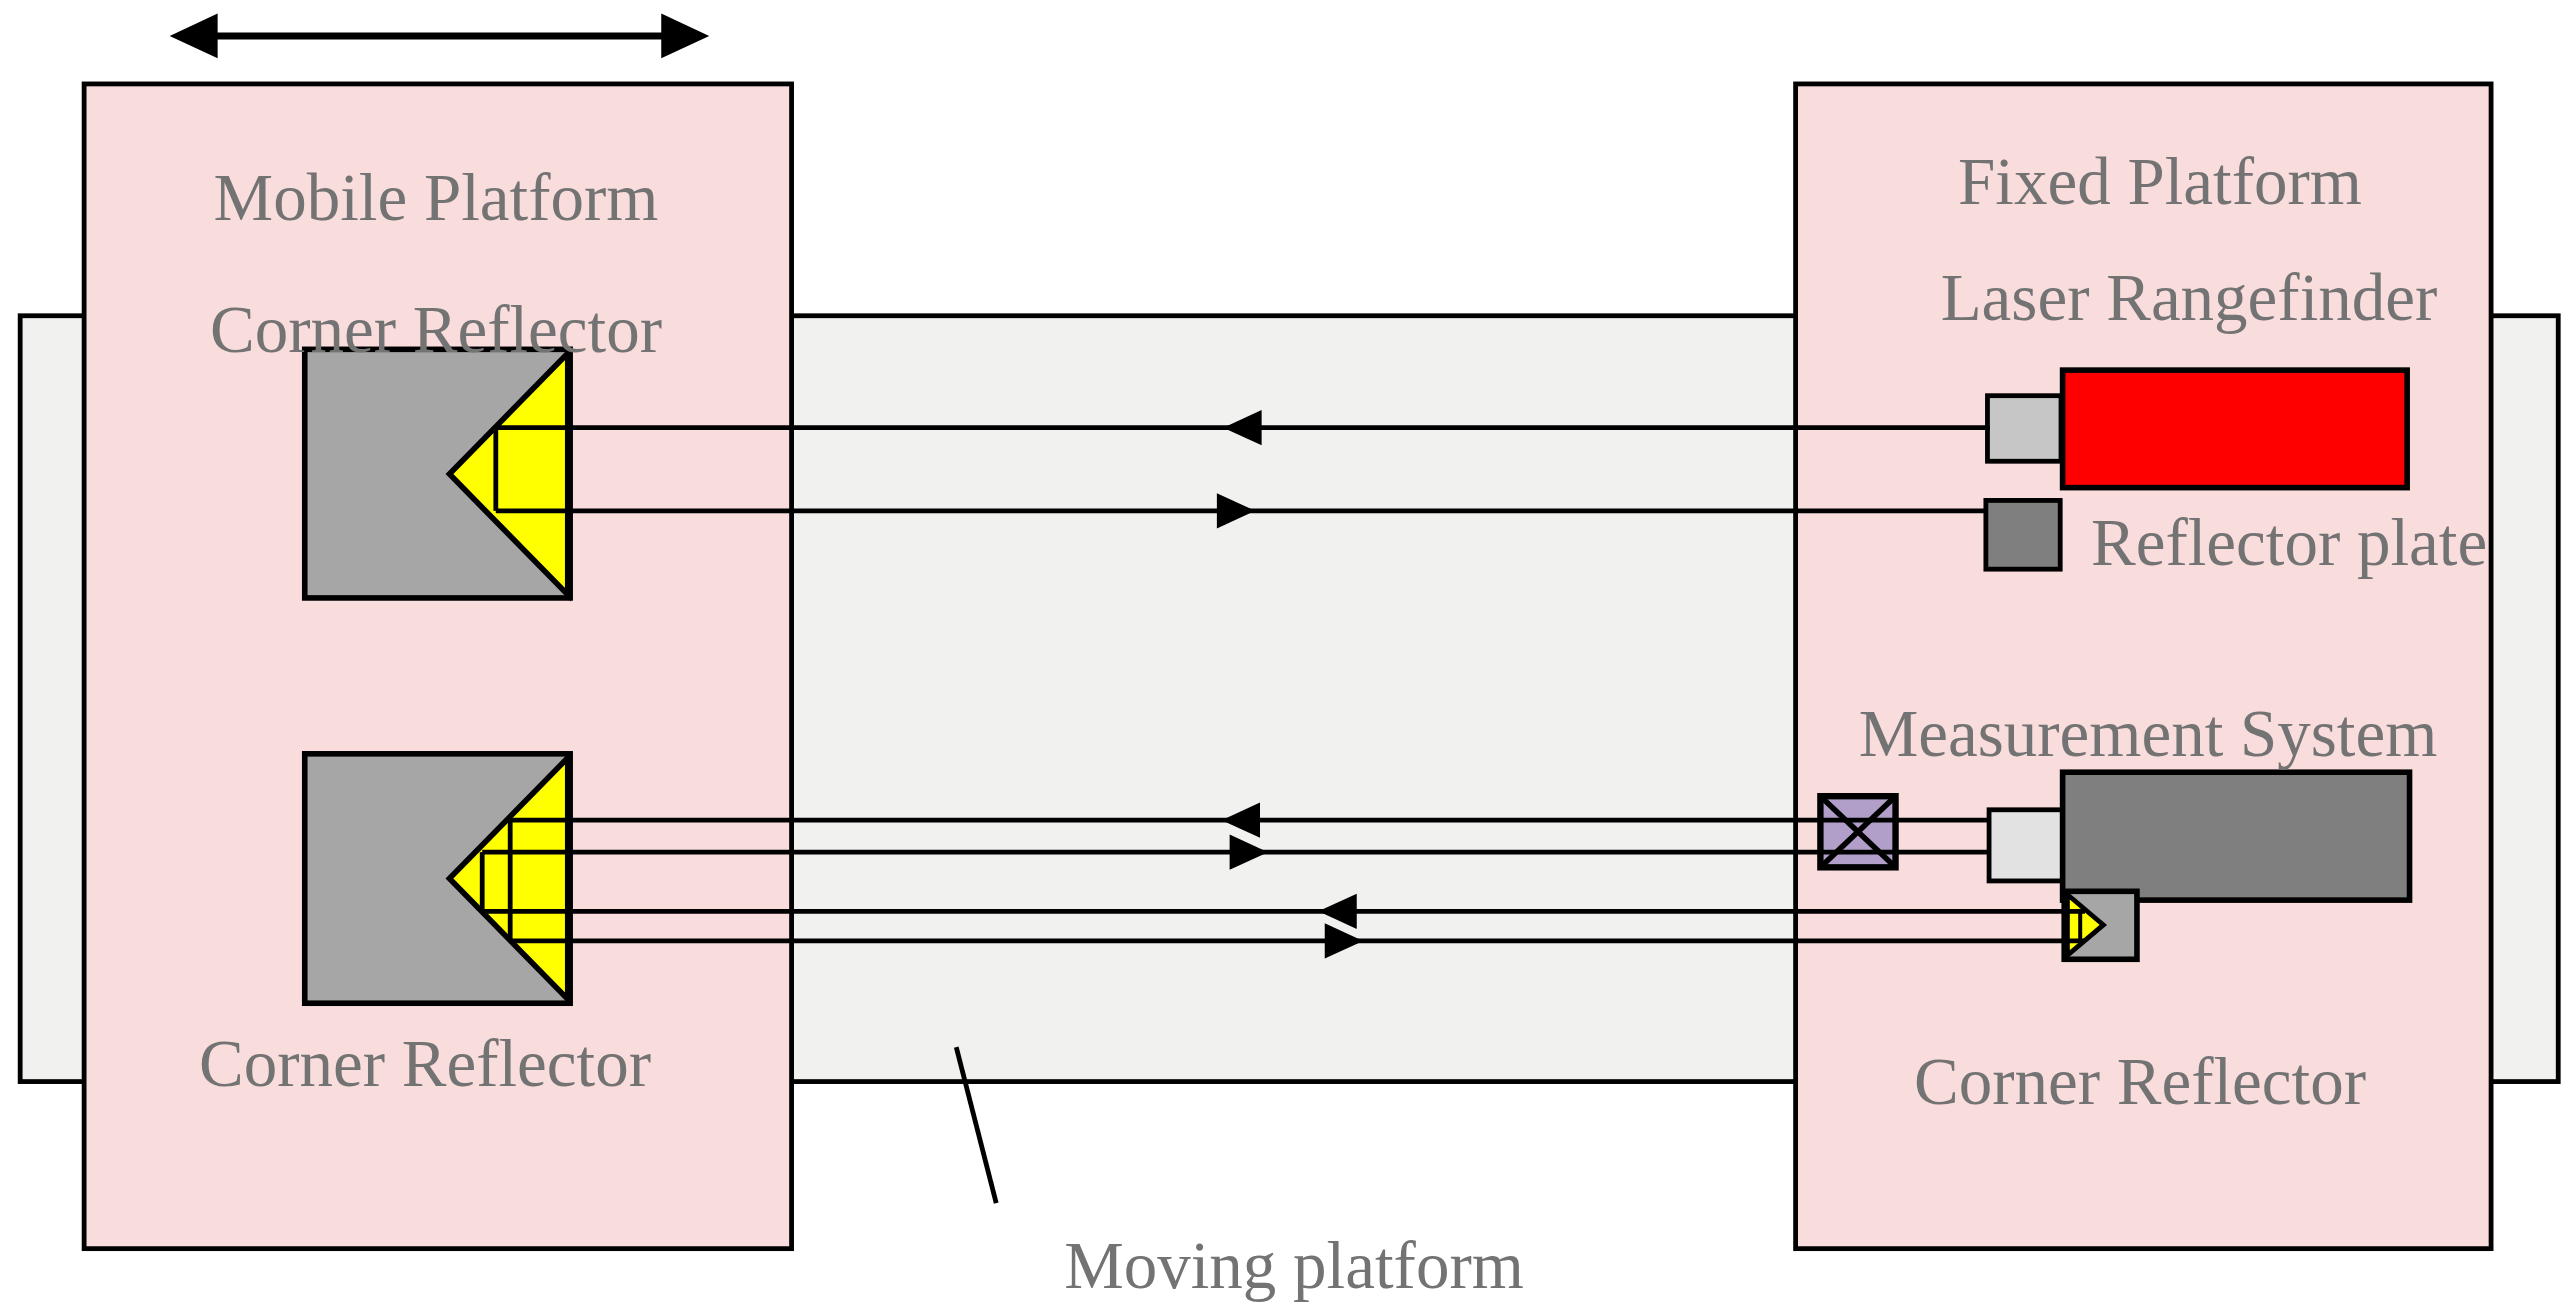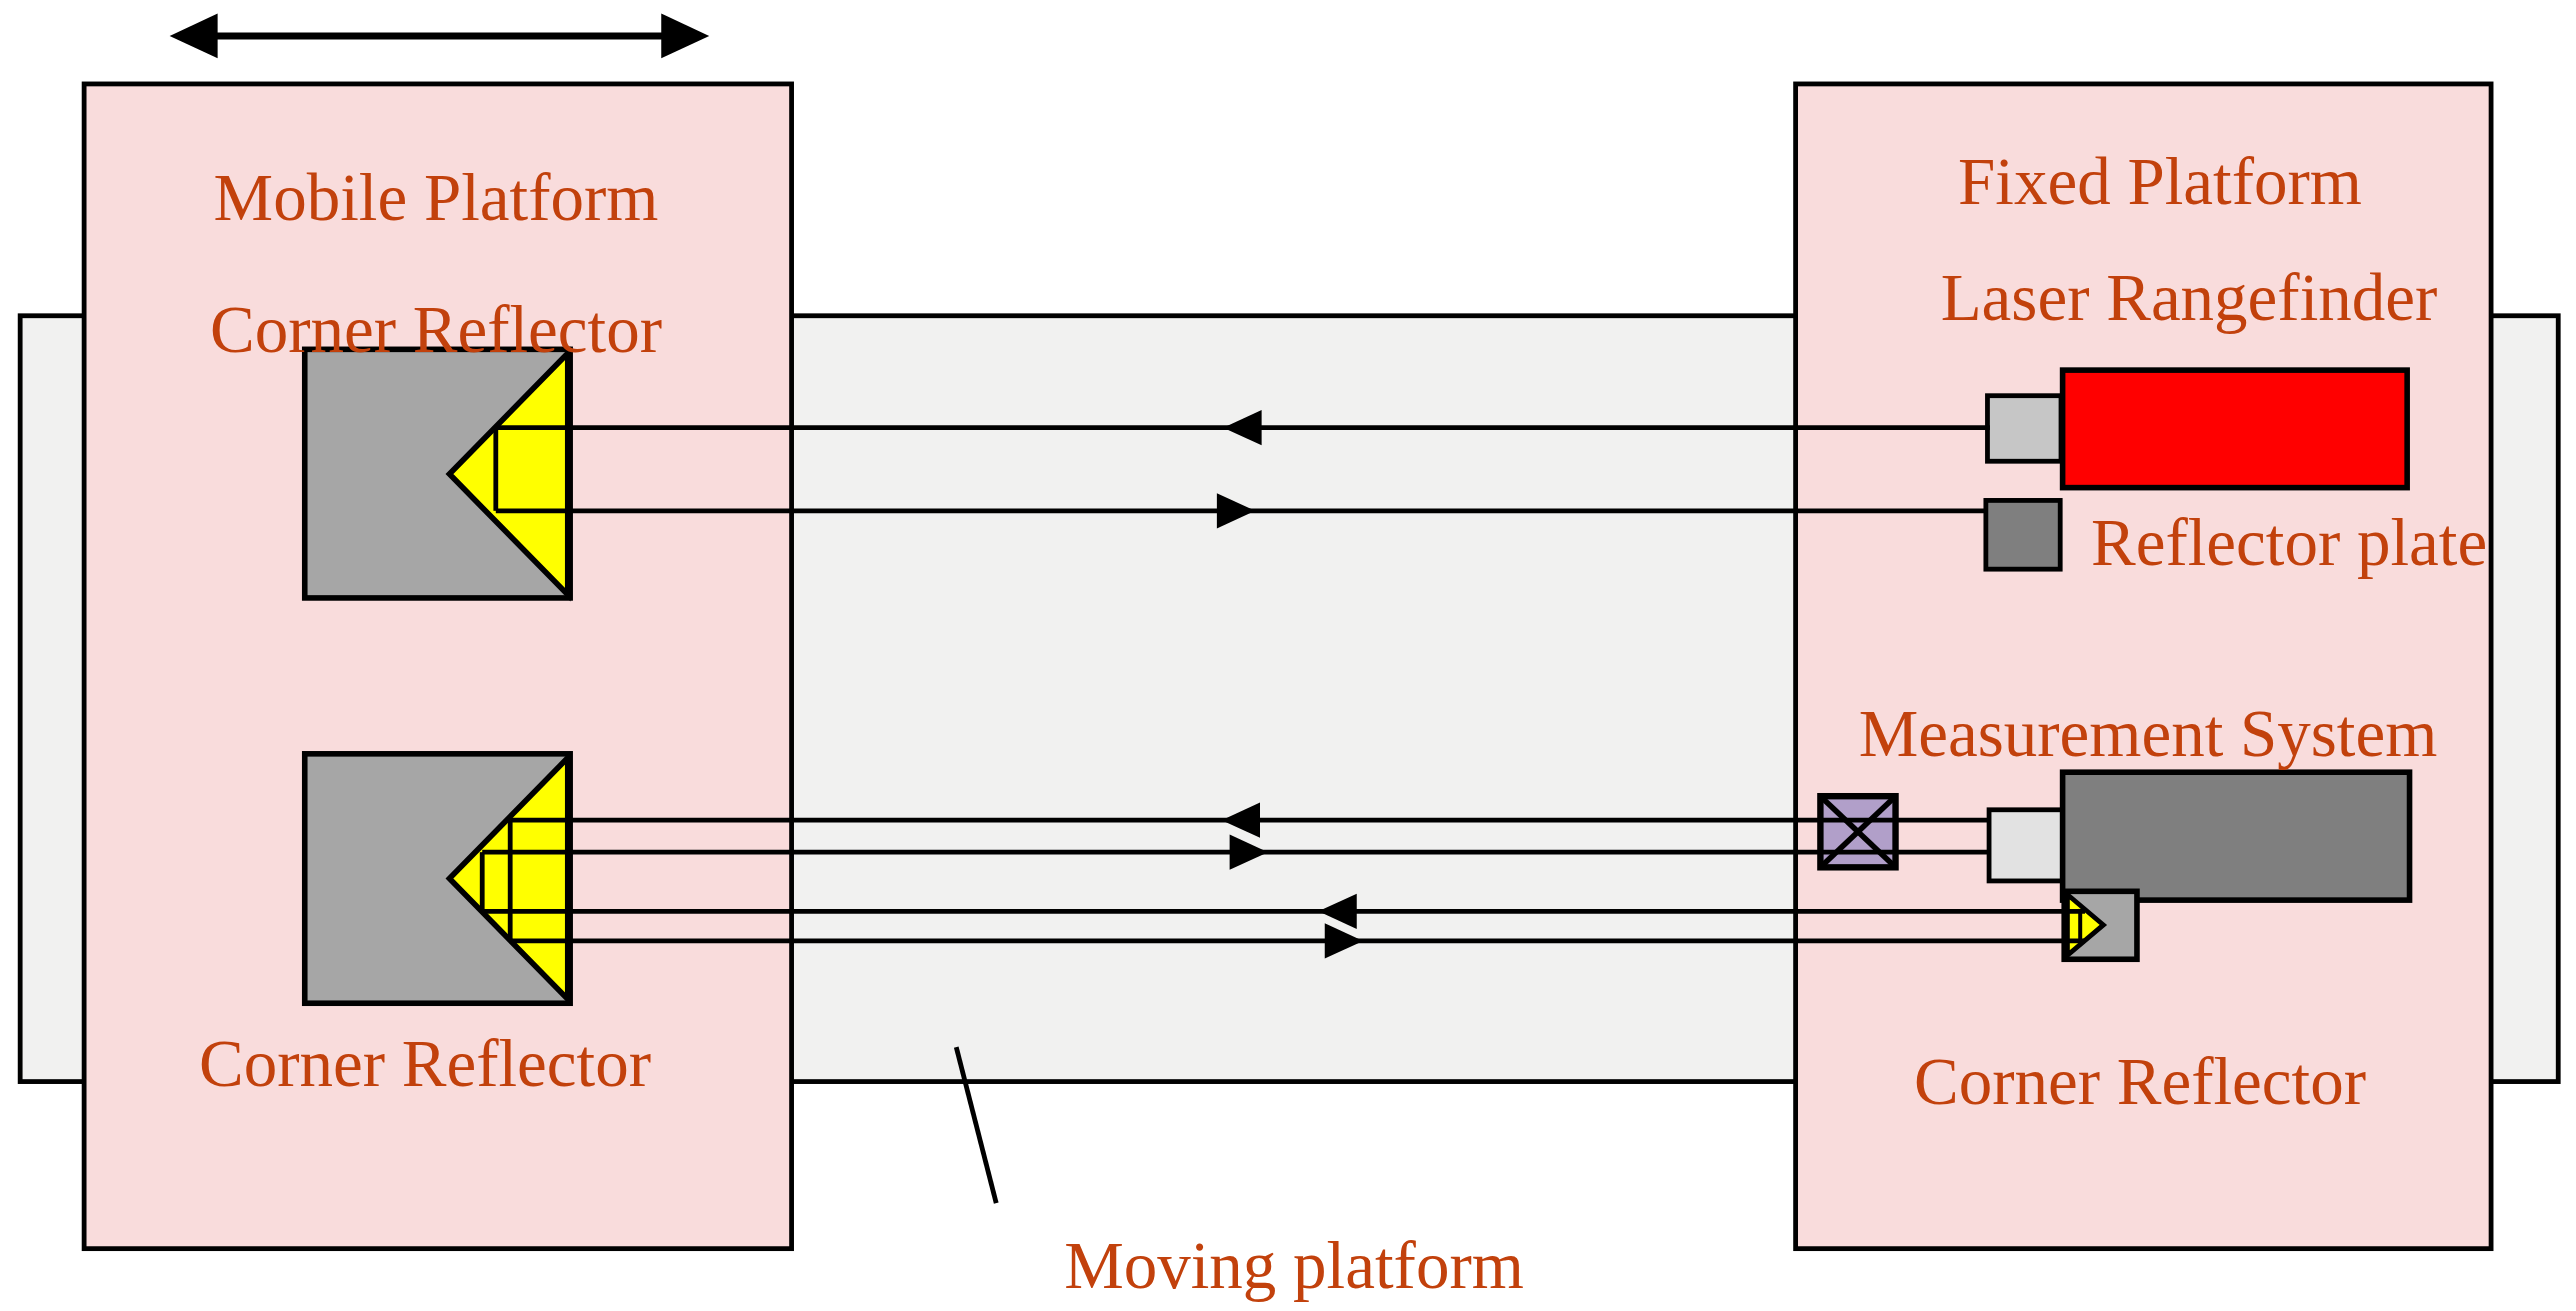--- a/index.html
+++ b/index.html
@@ -8,21 +8,21 @@
     width:2576px;height:1311px;
     background:var(--paper,#ffffff);
     font-family:"Liberation Serif","DejaVu Serif",serif;
     overflow:hidden;
   }
   #diagram-svg{position:absolute;left:0;top:0;}
   .lbl{
     position:absolute;
     font-size:67px;
     line-height:1.0;
-    color:#c2410c;
+    color:#737373;
     white-space:nowrap;
     transform:translate(-50%,-50%);
   }
   .lbl.left-align{transform:translate(0,-50%);}
 </style>
 </head>
 <body>
 
 <div id="stage">
 

